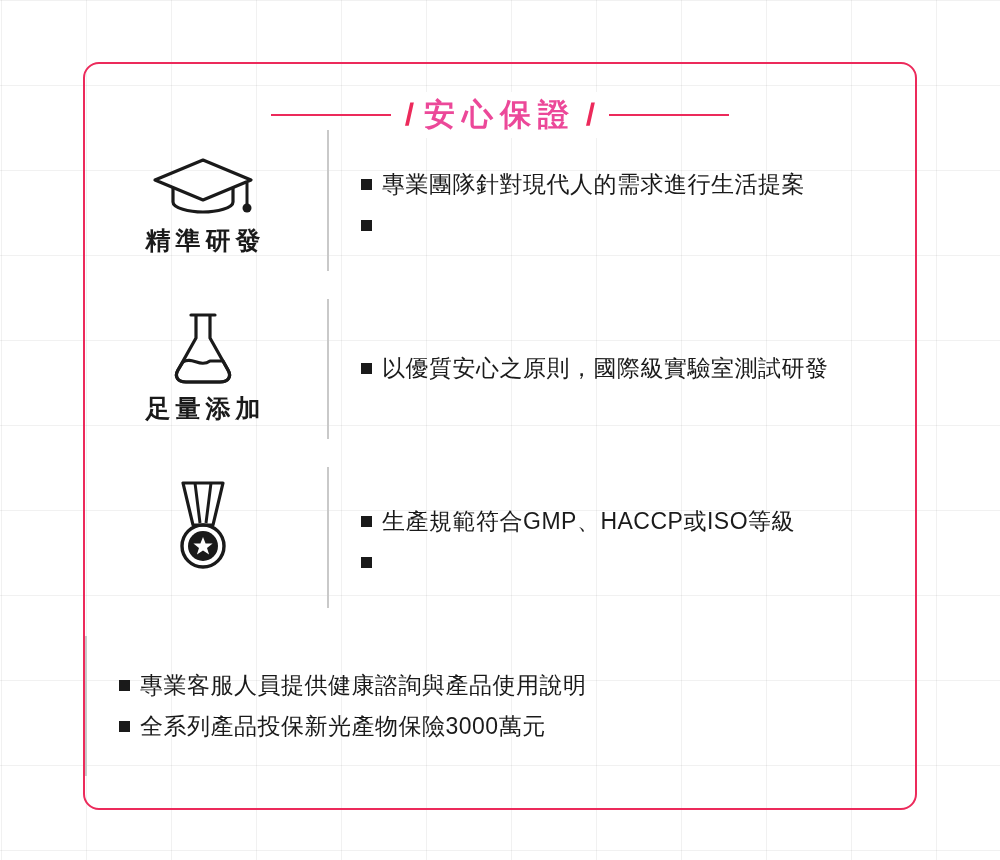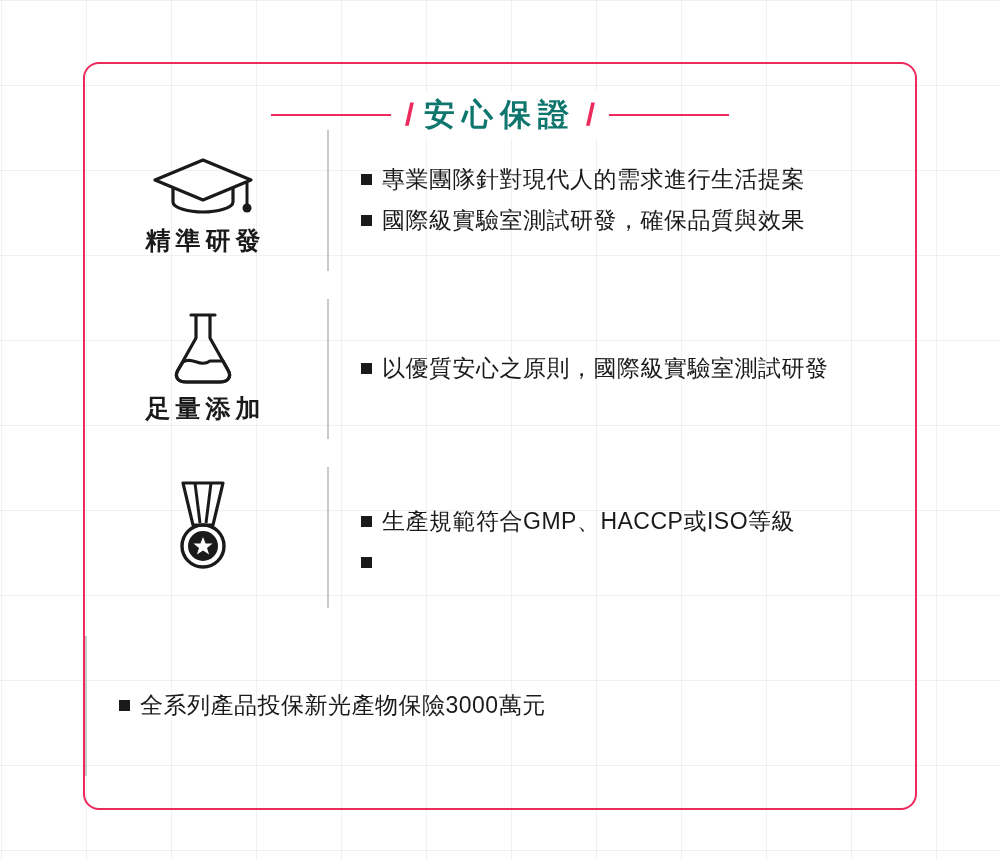--- a/index.html
+++ b/index.html
@@ -55,21 +55,21 @@
   .title-block {
     display: flex;
     align-items: center;
     background: #ffffff;
     padding: 0 14px;
     height: 46px;
   }
   .title-text {
     font-size: 31px;
     font-weight: bold;
-    color: #0f766e;
+    color: #ec4899;
     letter-spacing: 7px;
     line-height: 46px;
     white-space: nowrap;
     padding: 0 10px;
   }
   .slash {
     font-size: 31px;
     font-weight: bold;
     color: #ec2a5b;
     line-height: 46px;
@@ -191,21 +191,20 @@
         <div class="row-label">精準研發</div>
       </div>
       <div class="divider"></div>
       <div class="row-right">
         <div class="bullet-line">
           <span class="bullet-mark"></span>
           <span>專業團隊針對現代人的需求進行生活提案</span>
         </div>
         <div class="bullet-line">
           <span class="bullet-mark"></span>
-          <span>國際級實驗室測試研發，確保品質與效果</span>
         </div>
       </div>
     </div>
 
     <div class="row">
       <div class="row-left">
         <div class="icon-box">
           <svg width="74" height="78" viewBox="0 0 74 78">
             <line x1="25" y1="7" x2="49" y2="7" stroke="#1a1a1a" stroke-width="3.2" stroke-linecap="round"></line>
             <path d="M30 7 L30 30 L12 62 C8 69 12 74 20 74 L54 74 C62 74 66 69 62 62 L44 30 L44 7" fill="none" stroke="#1a1a1a" stroke-width="3.2" stroke-linejoin="round"></path>
@@ -246,19 +245,23 @@
           <span class="bullet-mark"></span>
         </div>
       </div>
     </div>
 
     <div class="row">
       <div class="divider"></div>
       <div class="row-right">
         <div class="bullet-line">
           <span class="bullet-mark"></span>
+          <span>專業客服人員提供健康諮詢與產品使用說明</span>
+        </div>
+        <div class="bullet-line">
+          <span class="bullet-mark"></span>
           <span>全系列產品投保新光產物保險3000萬元</span>
         </div>
       </div>
     </div>
 
   </div>
 </div>
 
 </body></html>

